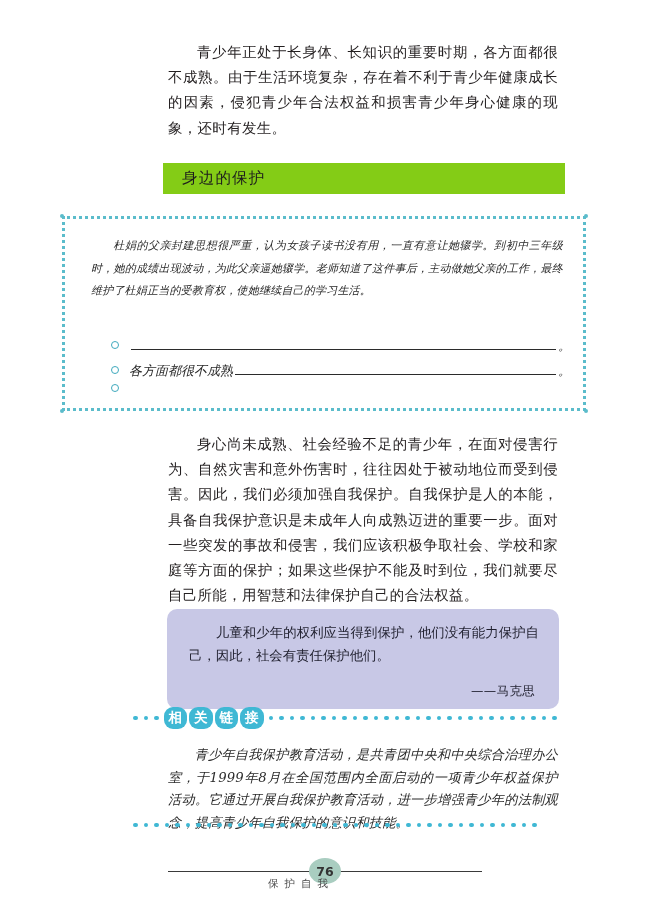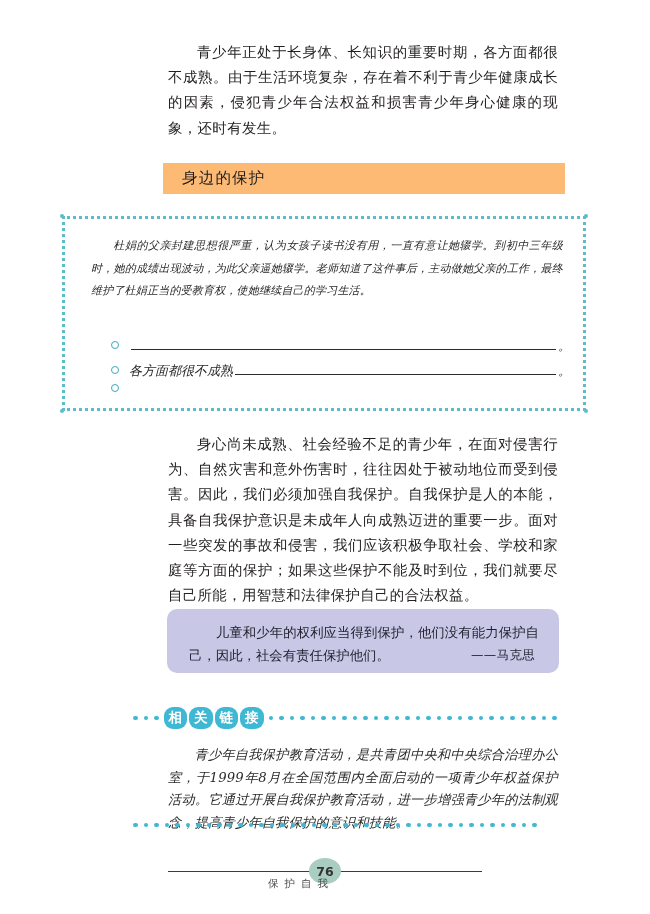--- a/index.html
+++ b/index.html
@@ -36,21 +36,21 @@
   }
   .body-para .indent { display: inline-block; width: 2em; }
 
   
   .section-band {
     position: absolute;
     left: 163px;
     top: 163px;
     width: 402px;
     height: 31px;
-    background: #fdba74;
+    background: #84cc16;
     display: flex;
     align-items: center;
   }
   .section-band .label {
     font-size: 15.5px;
     letter-spacing: 1.2px;
     color: #1d1d1d;
     padding-left: 19px;
     font-weight: 500;
   }
@@ -129,21 +129,21 @@
     height: 12px;
   }
   .qperiod { flex: 0 0 auto; font-size: 13px; }
 
   
   .quote-box {
     position: absolute;
     left: 167px;
     top: 609px;
     width: 392px;
-    height: 64px;
+    height: 100px;
     background: #c8c8e6;
     border-radius: 10px;
   }
   .quote-text {
     position: absolute;
     left: 22px;
     top: 12px;
     width: 350px;
     font-size: 13.4px;
     line-height: 23px;

